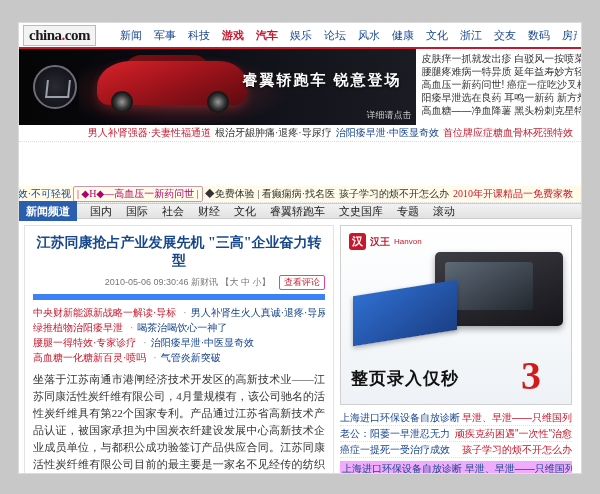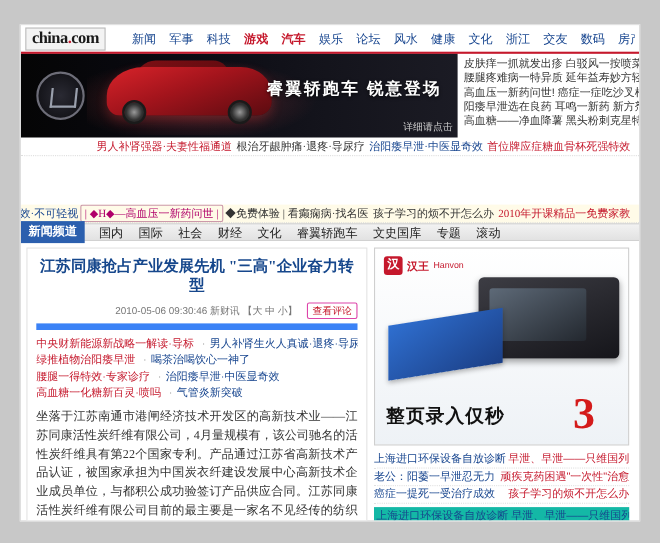--- a/index.html
+++ b/index.html
@@ -217,21 +217,21 @@
   .adlist { margin-top:5px; }
   .adlist .line {
     display:flex; justify-content:space-between;
     font-size:10px; color:#333; line-height:15px;
     border-bottom:1px dotted #e0e0e0;
     white-space:nowrap; overflow:hidden;
   }
   .adlist .line .l { color:#17458f; }
   .adlist .line .r { color:#c5182c; }
   .adlist .hlbar {
-    background:#14b8a6; padding:1px 2px; margin-top:3px;
+    background:#f0abfc; padding:1px 2px; margin-top:3px;
     font-size:10px; color:#16478c;
     white-space:nowrap; overflow:hidden;
   }
 </style>
 </head>
 <body>
 
 <div class="page">
 
   <div class="topbar">

